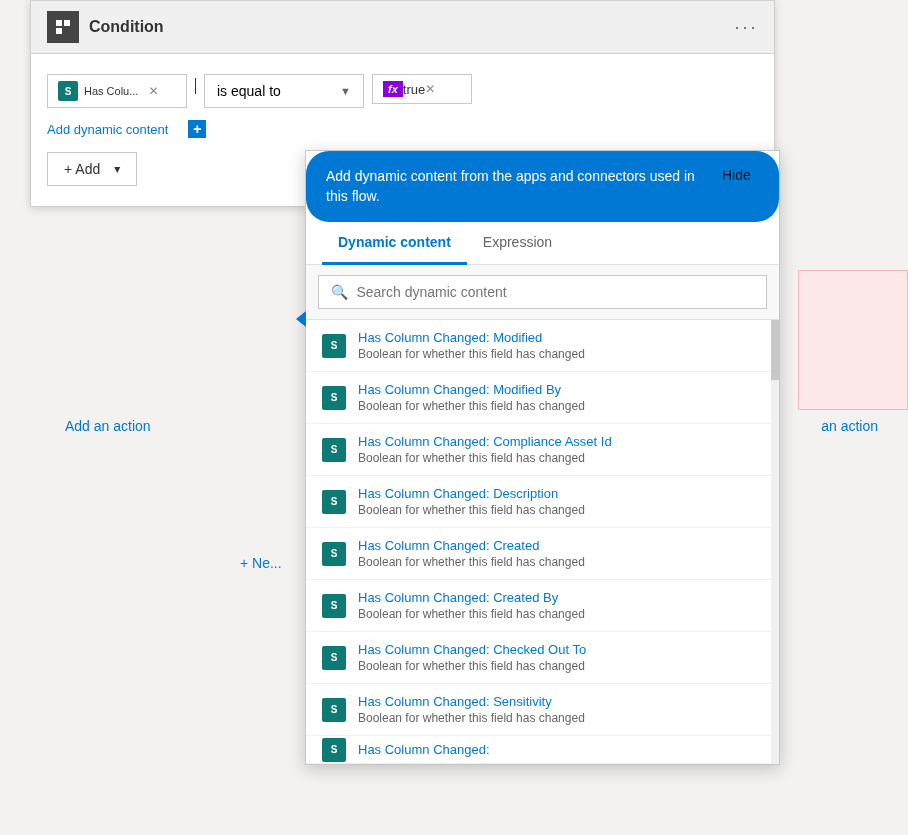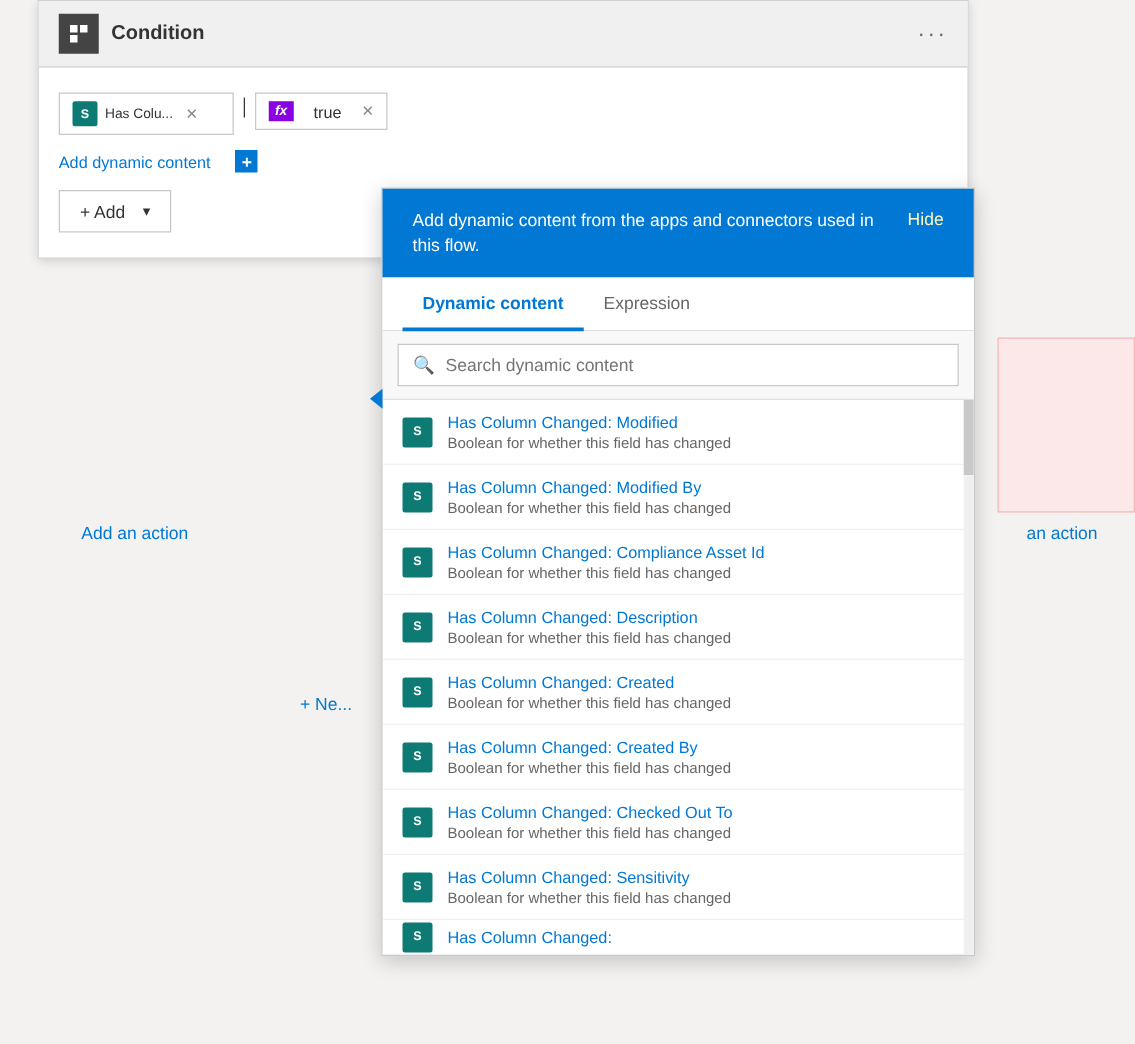--- a/index.html
+++ b/index.html
@@ -192,21 +192,21 @@
 
     .dropdown-arrow {
       color: #666;
       font-size: 11px;
     }
 
     
     .fx-chip {
       display: flex;
       align-items: center;
-      gap: 16px;
+      gap: 0;
       border: 1px solid #c8c8c8;
       padding: 6px 10px;
       background: white;
       min-width: 100px;
     }
 
     .fx-badge {
       background: #8a00e0;
       color: white;
       font-size: 11px;
@@ -275,31 +275,32 @@
       box-shadow: 0 4px 16px rgba(0,0,0,0.2);
       z-index: 100;
     }
 
     .popup-header {
       background: #0078d4;
       color: white;
       padding: 16px 20px;
       display: flex;
       align-items: flex-start;
-      justify-content: center;
+      justify-content: flex-start;
+      border-radius: 23px;
     }
 
     .popup-header-text {
       font-size: 14px;
       line-height: 1.4;
       max-width: 380px;
     }
 
     .popup-hide-btn {
-      color: #fef9c3;
+      color: #0f172a;
       background: none;
       border: none;
       font-size: 14px;
       cursor: pointer;
       white-space: nowrap;
       margin-left: 16px;
     }
 
     
     .popup-tabs {
@@ -468,20 +469,24 @@
   <div class="condition-body">
     <div class="condition-row">
 
       <div class="tag-chip">
         <div class="tag-chip-icon">S</div>
         <span class="tag-chip-text">Has Colu...</span>
         <span class="tag-chip-close">✕</span>
       </div>
       <span class="cursor-line"></span>
 
+      <div class="dropdown-select">
+        <span>is equal to</span>
+        <span class="dropdown-arrow">▼</span>
+      </div>
 
       <div class="fx-chip">
         <span class="fx-badge">fx</span>
         <span class="fx-value">true</span>
         <span class="fx-close">✕</span>
       </div>
     </div>
 
     <div class="add-dynamic-link">
       <span>Add dynamic content</span>

